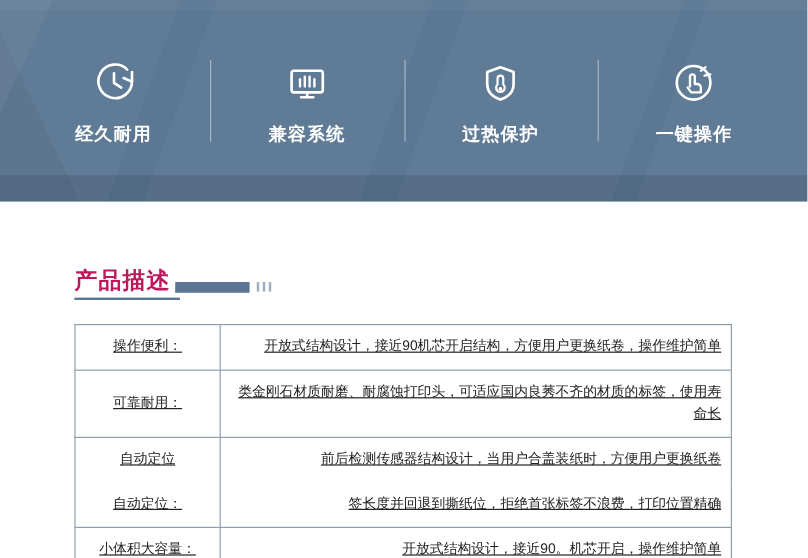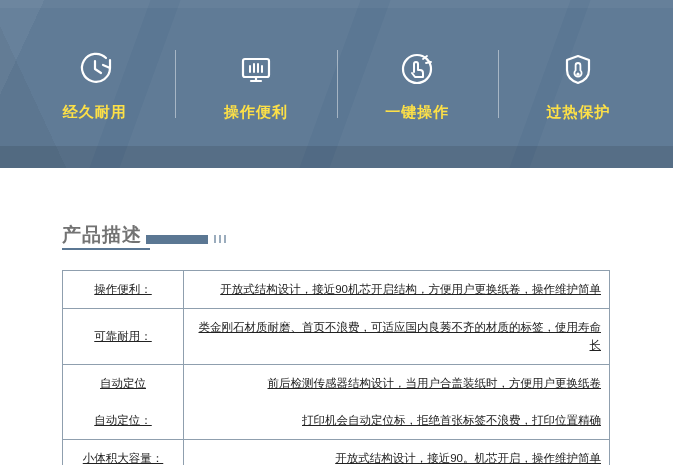--- a/index.html
+++ b/index.html
@@ -50,21 +50,21 @@
     display: flex;
     height: 168px;
     align-items: center;
     padding: 0 14px;
     box-sizing: border-box;
   }
   .feature {
     flex: 1 1 0;
     position: relative;
     text-align: center;
-    color: #fde047;
+    color: #ffffff;
   }
   .feature + .feature::before {
     content: "";
     position: absolute;
     left: 0;
     top: 50%;
     margin-top: -34px;
     width: 1px;
     height: 68px;
     background: rgba(255,255,255,0.45);
@@ -88,21 +88,21 @@
   .section-head {
     position: relative;
     margin: 52px 0 0 62px;
     display: flex;
     align-items: flex-end;
     height: 26px;
   }
   .section-title {
     font-size: 19px;
     font-weight: bold;
-    color: #737373;
+    color: #be185d;
     letter-spacing: 1px;
     line-height: 22px;
   }
   .section-bar {
     width: 62px;
     height: 9px;
     background: #5b7793;
     margin: 0 6px 2px 4px;
   }
   .section-ticks {
@@ -179,43 +179,43 @@
 
     <div class="feature">
       <div class="feature-icon">
         <svg width="44" height="44" viewBox="0 0 44 44">
           <rect x="9" y="12" width="26" height="18" rx="2" fill="none" stroke="#ffffff" stroke-width="2.2"></rect>
           <path d="M16 19 l0 6 M20 17 l0 8 M24 17 l0 8 M28 19 l0 6" stroke="#ffffff" stroke-width="2" stroke-linecap="round"></path>
           <path d="M17 34 l10 0" stroke="#ffffff" stroke-width="2.2" stroke-linecap="round"></path>
           <path d="M22 30 l0 4" stroke="#ffffff" stroke-width="2.2"></path>
         </svg>
       </div>
-      <div class="feature-label">操作便利</div>
+      <div class="feature-label">兼容系统</div>
+    </div>
+
+    <div class="feature">
+      <div class="feature-icon">
+        <svg width="44" height="44" viewBox="0 0 44 44">
+          <path d="M22 9 l11 4 l0 10 c0 7 -5 11 -11 13 c-6 -2 -11 -6 -11 -13 l0 -10 z" fill="none" stroke="#ffffff" stroke-width="2.2" stroke-linejoin="round"></path>
+          <path d="M22 16 a2.4 2.4 0 0 1 2.4 2.4 l0 5 a3.6 3.6 0 1 1 -4.8 0 l0 -5 a2.4 2.4 0 0 1 2.4 -2.4 z" fill="none" stroke="#ffffff" stroke-width="1.8"></path>
+          <circle cx="22" cy="27.2" r="1.6" fill="#ffffff"></circle>
+        </svg>
+      </div>
+      <div class="feature-label">过热保护</div>
     </div>
 
     <div class="feature">
       <div class="feature-icon">
         <svg width="44" height="44" viewBox="0 0 44 44">
           <circle cx="22" cy="22" r="14" fill="none" stroke="#ffffff" stroke-width="2.2"></circle>
           <path d="M19 25 l0 -8 a2 2 0 0 1 4 0 l0 6 l2 0 a3 3 0 0 1 3 3 l0 4 l-8 0 l-3 -4" fill="none" stroke="#ffffff" stroke-width="2" stroke-linejoin="round" stroke-linecap="round"></path>
           <path d="M28 12 l4 -3 M31 16 l5 -1" stroke="#ffffff" stroke-width="1.8" stroke-linecap="round"></path>
         </svg>
       </div>
       <div class="feature-label">一键操作</div>
-    </div>
-
-    <div class="feature">
-      <div class="feature-icon">
-        <svg width="44" height="44" viewBox="0 0 44 44">
-          <path d="M22 9 l11 4 l0 10 c0 7 -5 11 -11 13 c-6 -2 -11 -6 -11 -13 l0 -10 z" fill="none" stroke="#ffffff" stroke-width="2.2" stroke-linejoin="round"></path>
-          <path d="M22 16 a2.4 2.4 0 0 1 2.4 2.4 l0 5 a3.6 3.6 0 1 1 -4.8 0 l0 -5 a2.4 2.4 0 0 1 2.4 -2.4 z" fill="none" stroke="#ffffff" stroke-width="1.8"></path>
-          <circle cx="22" cy="27.2" r="1.6" fill="#ffffff"></circle>
-        </svg>
-      </div>
-      <div class="feature-label">过热保护</div>
     </div>
 
   </div>
 </div>
 
 <div class="section-head">
   <div class="section-title">产品描述</div>
   <div class="section-bar"></div>
   <div class="section-ticks">
     <i></i>
@@ -226,28 +226,28 @@
 </div>
 
 <table class="desc-table">
   <tbody>
     <tr>
       <td class="cell-key">操作便利：</td>
       <td class="cell-val">开放式结构设计，接近90机芯开启结构，方便用户更换纸卷，操作维护简单</td>
     </tr>
     <tr>
       <td class="cell-key">可靠耐用：</td>
-      <td class="cell-val">类金刚石材质耐磨、首页不浪费，可适应国内良莠不齐的材质的标签，使用寿命长</td>
+      <td class="cell-val">类金刚石材质耐磨、耐腐蚀打印头，可适应国内良莠不齐的材质的标签，使用寿命长</td>
     </tr>
     <tr>
       <td class="cell-key no-bottom-border">自动定位</td>
       <td class="cell-val no-bottom-border">前后检测传感器结构设计，当用户合盖装纸时，方便用户更换纸卷</td>
     </tr>
     <tr>
       <td class="cell-key no-top-border">自动定位：</td>
-      <td class="cell-val no-top-border">打印机会自动定位标，拒绝首张标签不浪费，打印位置精确</td>
+      <td class="cell-val no-top-border">签长度并回退到撕纸位，拒绝首张标签不浪费，打印位置精确</td>
     </tr>
     <tr>
       <td class="cell-key">小体积大容量：</td>
       <td class="cell-val">开放式结构设计，接近90。机芯开启，操作维护简单</td>
     </tr>
   </tbody>
 </table>
 
 </body></html>

